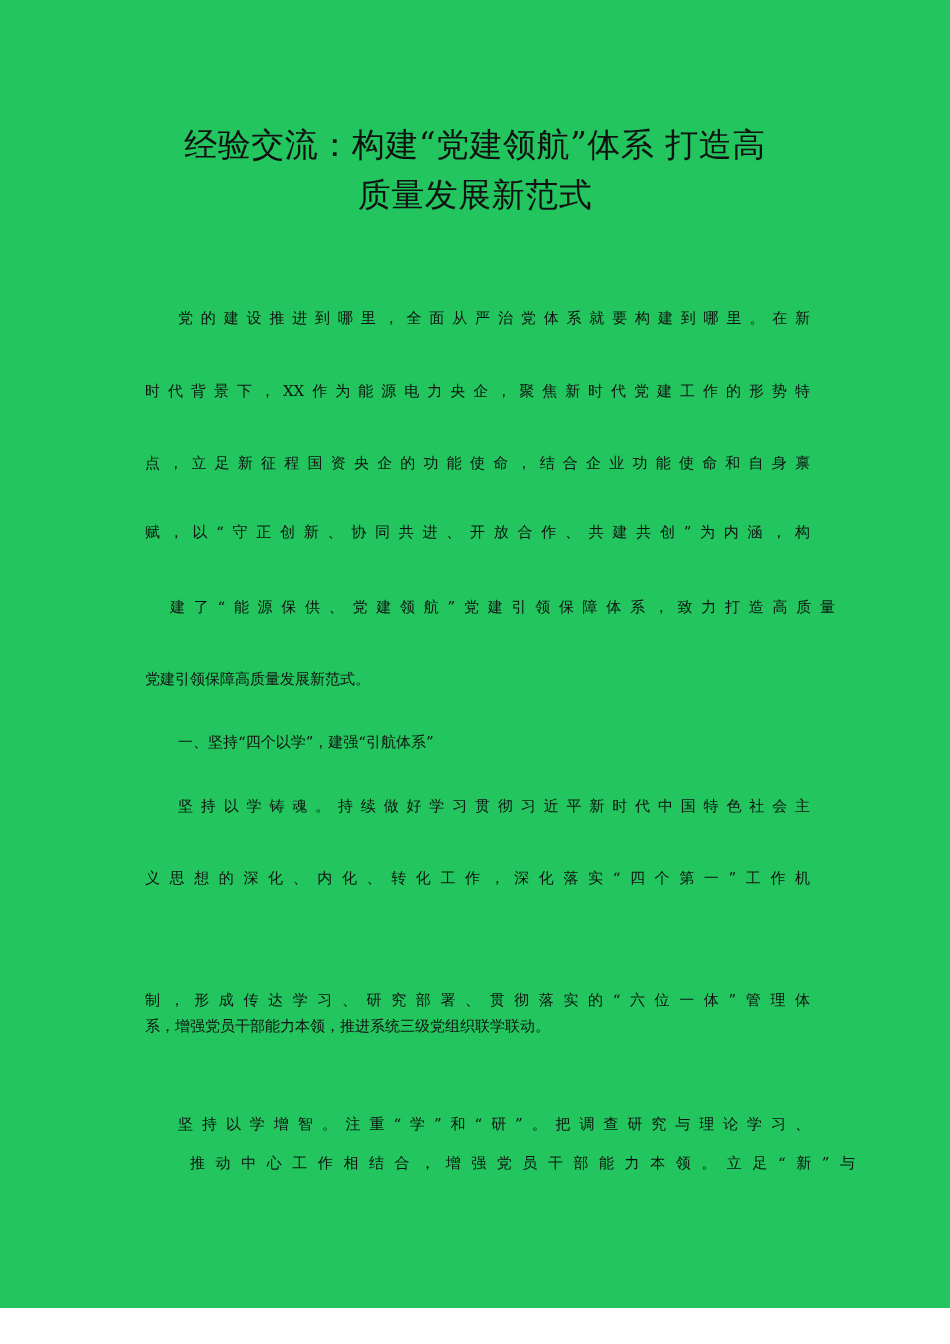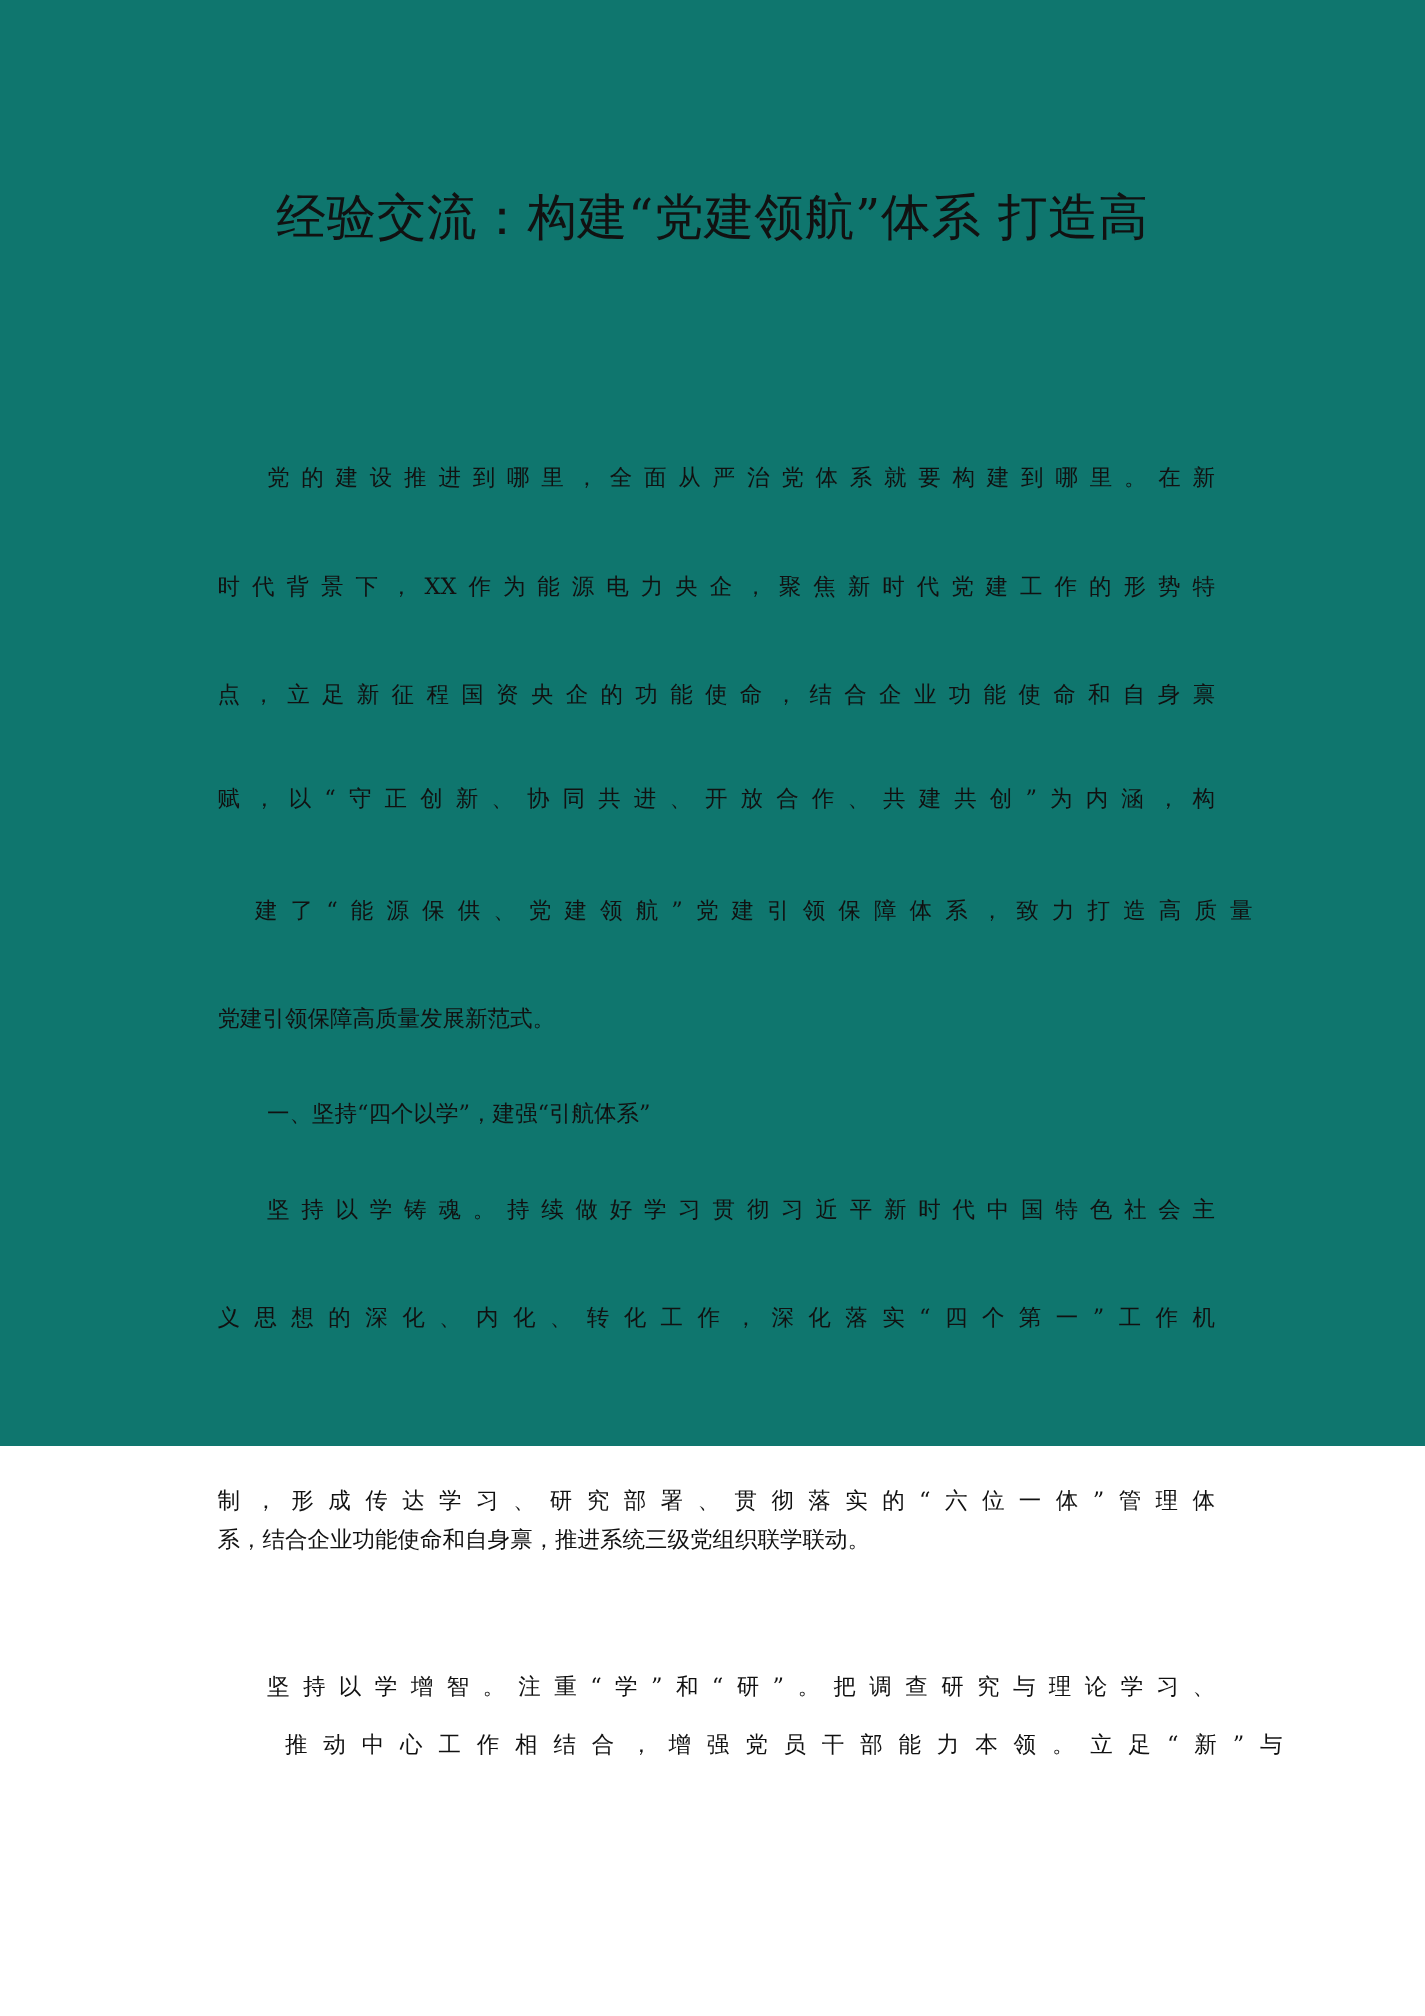--- a/index.html
+++ b/index.html
@@ -12,22 +12,22 @@
       height: 1344px;
       position: relative;
       overflow: hidden;
       font-family: "DejaVu Serif", "Liberation Serif", serif;
       color: #111111;
     }
     .page {
       position: absolute;
       left: 0; top: 0;
       width: 950px;
-      height: 964px;
-      background: #0f766e;
+      height: 1308px;
+      background: #22c55e;
     }
     .title {
       position: absolute;
       left: 140px;
       width: 670px;
       text-align: center;
       font-size: 33px;
       line-height: 50px;
       top: 120px;
       letter-spacing: 0.5px;
@@ -47,30 +47,31 @@
     }
     .line.indent { left: 178px; width: 632px; }
     .line.last { text-align-last: left; }
   </style>
 </head>
 <body>
 
 <div class="page">
   <h1 class="title">
     <span>经验交流：构建“党建领航”体系 打造高</span>
+    <span>质量发展新范式</span>
   </h1>
 
   <div id="body-container">
     <div class="line indent" style="top: 303px;">党的建设推进到哪里，全面从严治党体系就要构建到哪里。在新</div>
     <div class="line" style="top: 376px;">时代背景下，XX作为能源电力央企，聚焦新时代党建工作的形势特</div>
     <div class="line" style="top: 448px;">点，立足新征程国资央企的功能使命，结合企业功能使命和自身禀</div>
     <div class="line" style="top: 517px;">赋，以“守正创新、协同共进、开放合作、共建共创”为内涵，构</div>
     <div class="line" style="top: 592px; margin-left: 25px;">建了“能源保供、党建领航”党建引领保障体系，致力打造高质量</div>
     <div class="line last" style="top: 664px;">党建引领保障高质量发展新范式。</div>
     <div class="line indent last" style="top: 727px;">一、坚持“四个以学”，建强“引航体系”</div>
     <div class="line indent" style="top: 791px;">坚持以学铸魂。持续做好学习贯彻习近平新时代中国特色社会主</div>
     <div class="line" style="top: 863px;">义思想的深化、内化、转化工作，深化落实“四个第一”工作机</div>
     <div class="line" style="top: 937px; margin-top: 48px;">制，形成传达学习、研究部署、贯彻落实的“六位一体”管理体</div>
-    <div class="line last" style="top: 1011px;">系，结合企业功能使命和自身禀，推进系统三级党组织联学联动。</div>
+    <div class="line last" style="top: 1011px;">系，增强党员干部能力本领，推进系统三级党组织联学联动。</div>
     <div class="line indent" style="top: 1075px; margin-top: 34px;">坚持以学增智。注重“学”和“研”。把调查研究与理论学习、</div>
     <div class="line" style="top: 1148px; margin-left: 45px;">推动中心工作相结合，增强党员干部能力本领。立足“新”与</div>
   </div>
 </div>
 
 </body></html>

